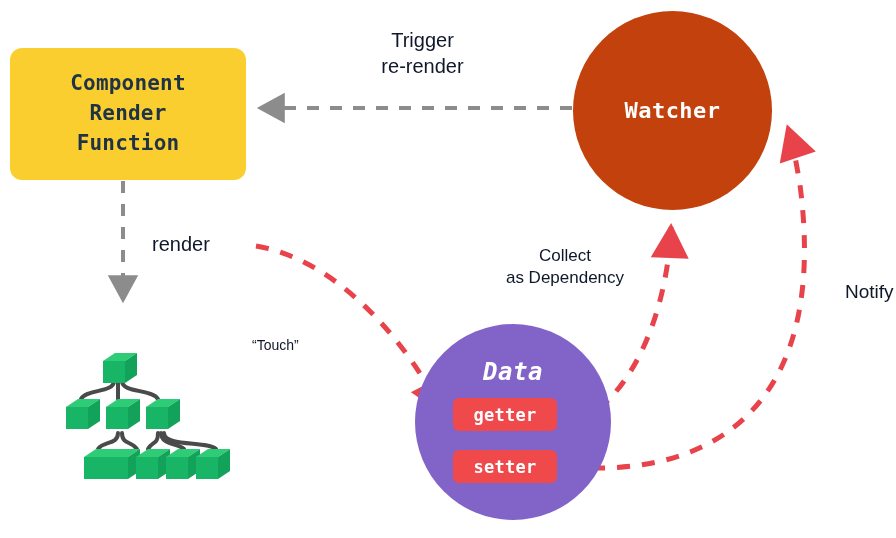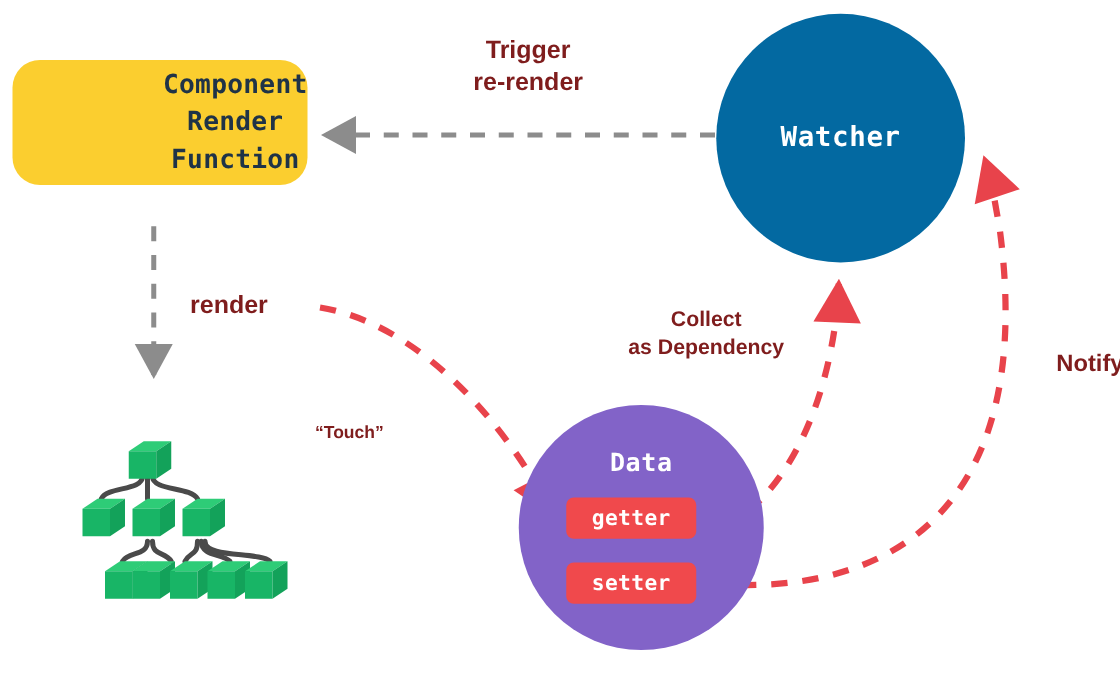--- a/index.html
+++ b/index.html
@@ -26,47 +26,47 @@
     height: 538px;
     pointer-events: none;
   }
 
   
   .comp-box {
     position: absolute;
     left: 10px;
     top: 48px;
     width: 236px;
-    height: 100px;
+    height: 132px;
     background: #FBCE2F;
-    border-radius: 22px;
+    border-radius: 12px;
     display: flex;
     align-items: center;
-    justify-content: flex-end;
+    justify-content: center;
   }
   .comp-box .mono-label {
     font-family: "DejaVu Sans Mono", "Liberation Mono", monospace;
     font-weight: bold;
     font-size: 21px;
     line-height: 1.42;
     color: #1F3347;
     text-align: center;
     white-space: pre-line;
     letter-spacing: 0.2px;
   }
 
   
   .watcher-circle {
     position: absolute;
     left: 573px;
     top: 11px;
     width: 199px;
     height: 199px;
     border-radius: 50%;
-    background: #0369a1;
+    background: #c2410c;
     display: flex;
     align-items: center;
     justify-content: center;
   }
   .watcher-circle .mono-label {
     font-family: "DejaVu Sans Mono", "Liberation Mono", monospace;
     font-weight: bold;
     font-size: 22px;
     color: #ffffff;
     letter-spacing: 0.5px;
@@ -83,23 +83,24 @@
     background: #8263C8;
   }
   .data-title {
     position: absolute;
     left: 0;
     top: 34px;
     width: 196px;
     text-align: center;
     font-family: "DejaVu Sans Mono", "Liberation Mono", monospace;
     font-weight: bold;
-    font-size: 20px;
+    font-size: 24px;
     color: #ffffff;
     letter-spacing: 0.5px;
+    font-style: italic;
   }
   .accessor-box {
     position: absolute;
     left: 38px;
     width: 104px;
     height: 33px;
     background: #F0494C;
     border-radius: 6px;
     display: flex;
     align-items: center;
@@ -110,22 +111,22 @@
     color: #ffffff;
     letter-spacing: 0.3px;
   }
   .accessor-getter { top: 74px; }
   .accessor-setter { top: 126px; }
 
   
   .lbl {
     position: absolute;
     font-family: "Liberation Sans", sans-serif;
-    font-weight: bold;
-    color: #7f1d1d;
+    font-weight: normal;
+    color: #0f172a;
     white-space: pre-line;
     line-height: 1.32;
   }
   .lbl-trigger {
     left: 310px;
     top: 27px;
     width: 225px;
     text-align: center;
     font-size: 20px;
   }

